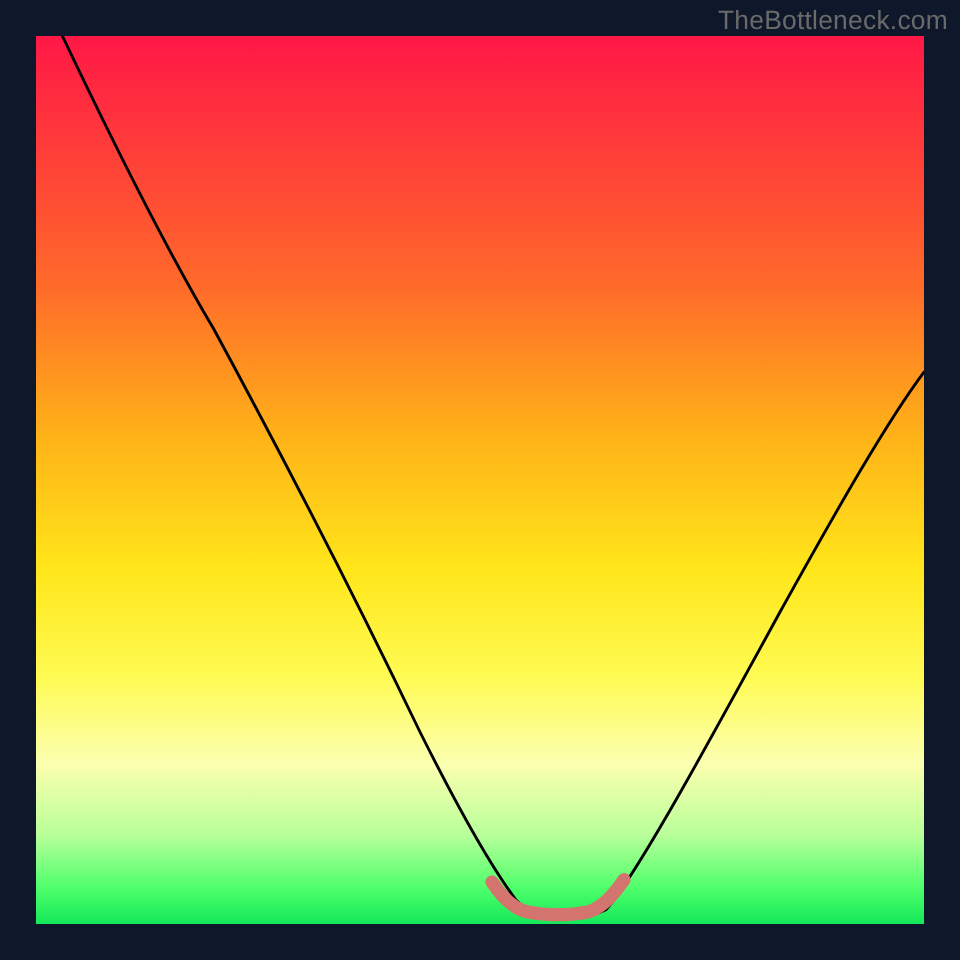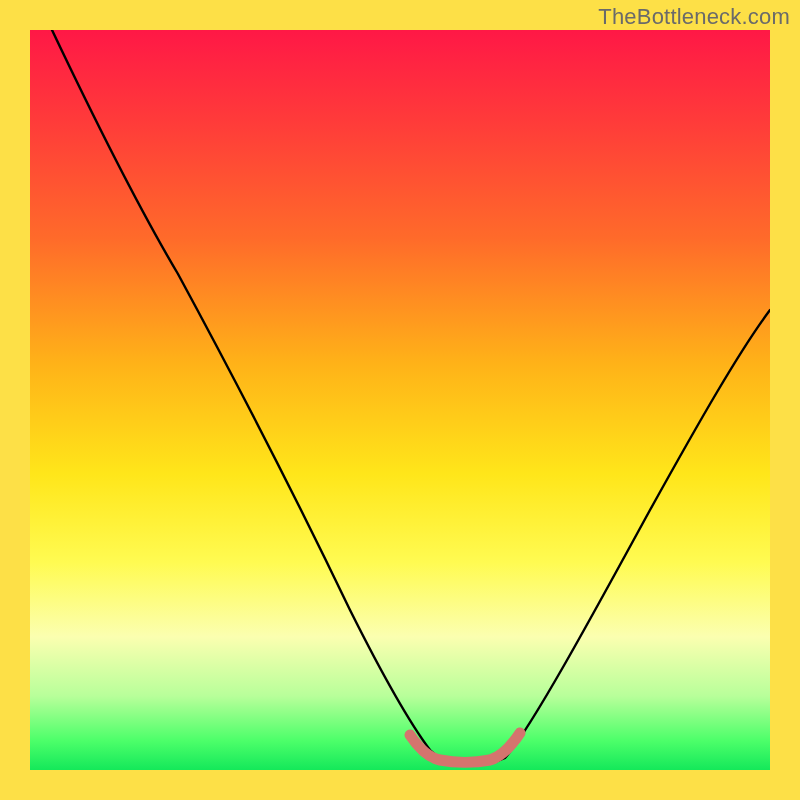--- a/index.html
+++ b/index.html
@@ -1,21 +1,21 @@
 <!DOCTYPE html>
 <html><head>
 <meta charset="utf-8">
 <style>
   * { margin: 0; padding: 0; box-sizing: border-box; }
   html, body { width: 800px; height: 800px; overflow: hidden; background: #000; }
   .frame {
     position: relative;
     width: 800px;
     height: 800px;
-    background: #fde047;
+    background: #0f172a;
   }
   .plot-area {
     position: absolute;
     left: 30px;
     top: 30px;
     width: 740px;
     height: 740px;
     background: linear-gradient(to bottom,
       #ff1846 0%,
       #ff3a3a 12%,

